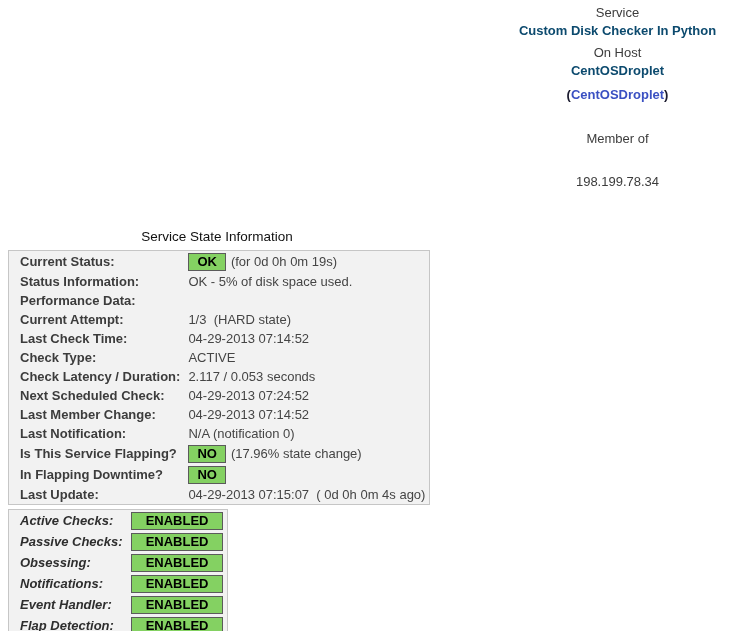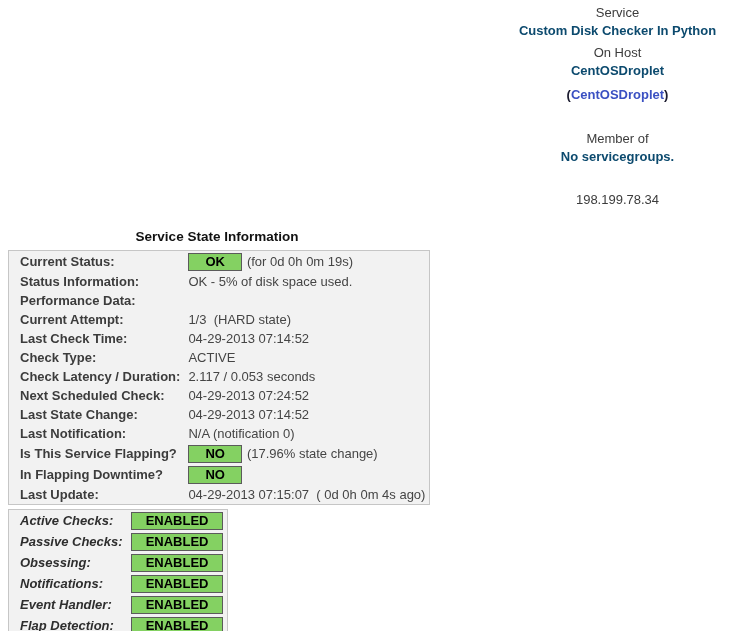--- a/index.html
+++ b/index.html
@@ -22,48 +22,47 @@
   .mt4{margin-top:4px;}
   .mt6{margin-top:6px;}
   .mt26{margin-top:26px;}
   .mt25{margin-top:25px;}
   .alias{font-weight:bold;}
   .alias .paren{color:#1a1a2e;}
   .alias a{color:var(--link-blue);text-decoration:none;font-weight:bold;cursor:pointer;}
 
   
   .left-col{position:absolute;top:229px;left:8px;width:420px;}
-  .state-title{width:418px;text-align:center;font-weight:bold;font-size:13.5px;color:var(--title);line-height:16px;margin-bottom:5px;}
+  .state-title{width:418px;text-align:center;font-weight:normal;font-size:13.5px;color:var(--title);line-height:16px;margin-bottom:5px;}
   table{border-collapse:collapse;}
   .state-table{width:418px;background:var(--table-bg);border:1px solid var(--table-border);}
   .state-table td{padding:1.5px 4px;line-height:16px;vertical-align:middle;}
   .state-table td.lbl{width:177px;padding-left:11px;font-weight:bold;color:var(--text);white-space:nowrap;}
   .state-table td.val{color:#454545;white-space:pre;}
   .checks-table{width:201px;background:var(--table-bg);border:1px solid var(--table-border);margin-top:4px;}
   .checks-table td{padding:1.5px 4px;line-height:17px;vertical-align:middle;}
   .checks-table td.lbl{width:120px;padding-left:11px;font-weight:bold;color:#2e2e2e;white-space:nowrap;font-style:italic;}
 
   .badge{display:inline-block;background:var(--green);border:1px solid var(--badge-border);
-         color:#000;font-weight:bold;line-height:16px;padding:0 16px;text-align:center;}
+         color:#000;font-weight:bold;line-height:16px;padding:0 8px;text-align:center;}
   .badge.wide{min-width:72px;padding:0 14px;}
   .note{margin-left:5px;color:#454545;white-space:pre;}
 </style>
 </head>
 <body>
 
 <div class="page">
 
   <div class="svc-block">
     <div>Service</div>
     <div class="b">Custom Disk Checker In Python</div>
     <div class="mt4">On Host</div>
     <div class="b">CentOSDroplet</div>
     <div class="alias mt6"><span class="paren">(</span><a>CentOSDroplet</a><span class="paren">)</span></div>
     <div class="mt26">Member of</div>
-    <div class="b">No servicegroups.</div>
     <div class="mt25">198.199.78.34</div>
   </div>
 
   <div class="left-col">
     <div class="state-title">Service State Information</div>
 
     <table class="state-table">
       <tbody id="state-rows">
           <tr>
             <td class="lbl">Current Status:</td>
@@ -91,21 +90,21 @@
           </tr>
           <tr>
             <td class="lbl">Check Latency / Duration:</td>
             <td class="val">2.117 / 0.053 seconds</td>
           </tr>
           <tr>
             <td class="lbl">Next Scheduled Check:</td>
             <td class="val">04-29-2013 07:24:52</td>
           </tr>
           <tr>
-            <td class="lbl">Last State Change:</td>
+            <td class="lbl">Last Member Change:</td>
             <td class="val">04-29-2013 07:14:52</td>
           </tr>
           <tr>
             <td class="lbl">Last Notification:</td>
             <td class="val">N/A (notification 0)</td>
           </tr>
           <tr>
             <td class="lbl">Is This Service Flapping?</td>
             <td class="val"><span class="badge">NO</span><span class="note">(17.96% state change)</span></td>
           </tr>

